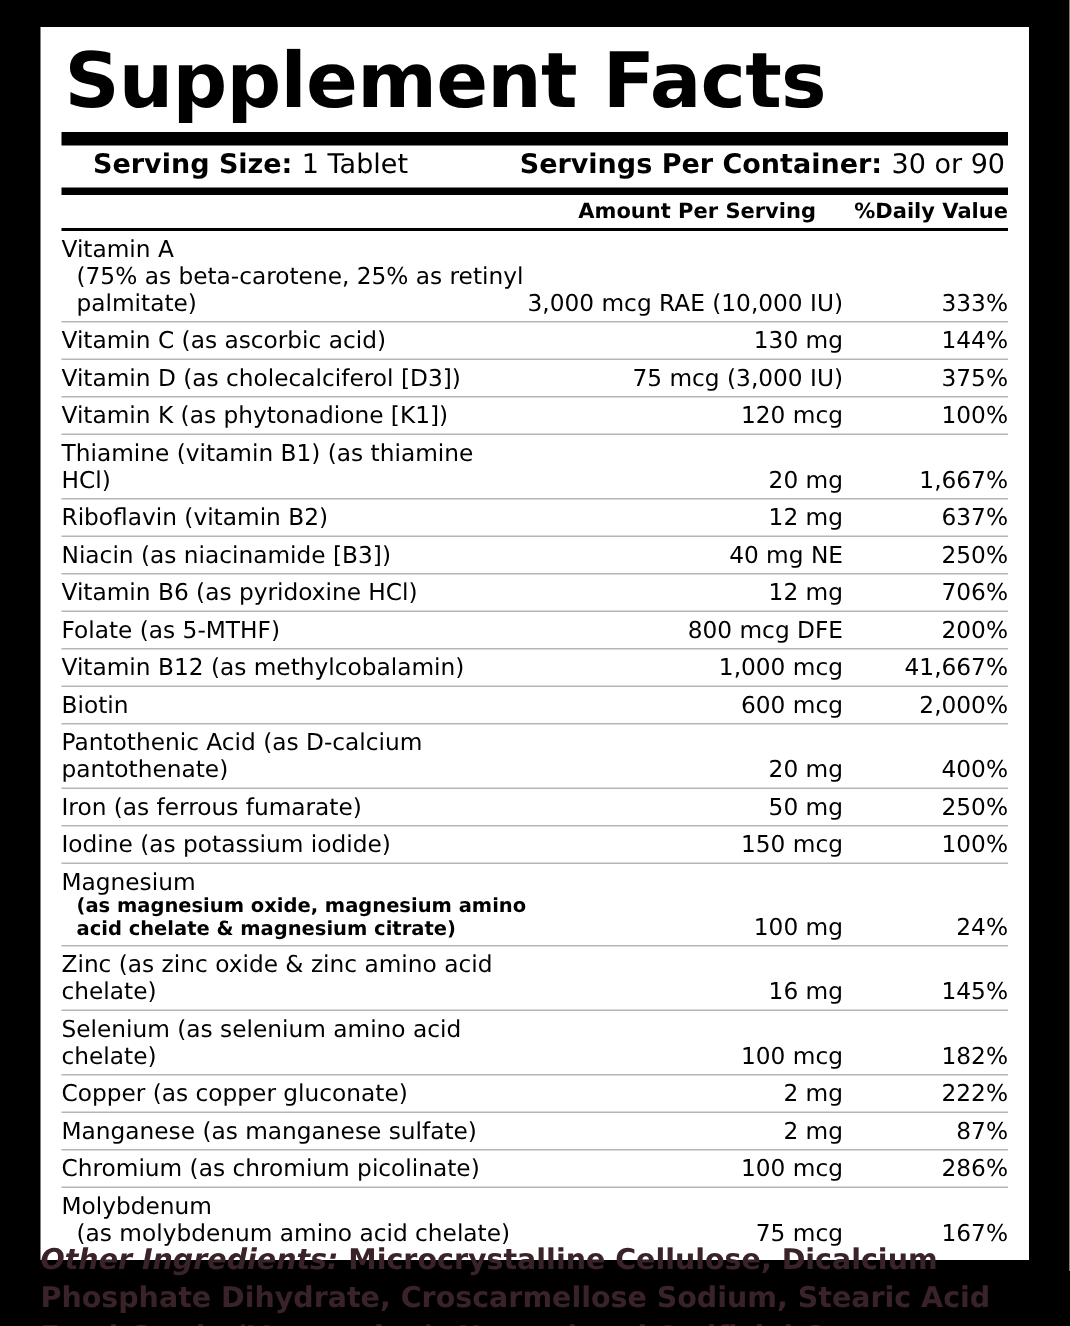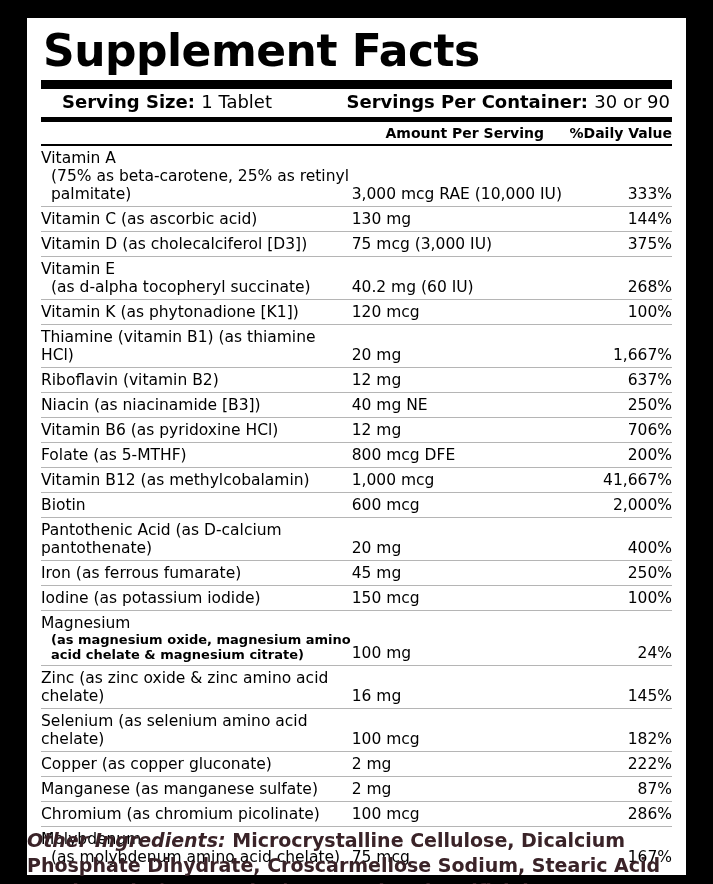--- a/index.html
+++ b/index.html
@@ -19,21 +19,21 @@
     top: 18px;
     width: 659px;
     background: #ffffff;
     padding: 0;
     box-sizing: border-box;
   }
   .inner {
     padding: 8px 14px 6px 14px;
   }
   .title {
-    font-size: 44px;
+    font-size: 51px;
     font-weight: bold;
     line-height: 1.05;
     letter-spacing: -0.5px;
     color: #000;
     margin: 2px 0 6px 2px;
   }
   .rule-thick {
     height: 9px;
     background: #000;
     margin: 0;
@@ -89,20 +89,21 @@
     border-bottom: 1px solid #b5b5b5;
   }
   table.facts tr:last-child td {
     border-bottom: none;
   }
   td.name {
     text-align: left;
     padding-left: 4px;
   }
   td.amt {
+    text-align: right;
     white-space: nowrap;
     padding-right: 8px;
     width: 190px;
   }
   td.dv {
     text-align: right;
     white-space: nowrap;
     width: 110px;
     padding-right: 4px;
   }
@@ -165,25 +166,20 @@
             <td class="name"><span>Vitamin C (as ascorbic acid)</span></td>
             <td class="amt">130 mg</td>
             <td class="dv">144%</td>
           </tr>
           <tr>
             <td class="name"><span>Vitamin D (as cholecalciferol [D3])</span></td>
             <td class="amt">75 mcg (3,000 IU)</td>
             <td class="dv">375%</td>
           </tr>
           <tr>
-            <td class="name"><span>Vitamin E</span><span class="sub">(as d-alpha tocopheryl succinate)</span></td>
-            <td class="amt">40.2 mg (60 IU)</td>
-            <td class="dv">268%</td>
-          </tr>
-          <tr>
             <td class="name"><span>Vitamin K (as phytonadione [K1])</span></td>
             <td class="amt">120 mcg</td>
             <td class="dv">100%</td>
           </tr>
           <tr>
             <td class="name"><span>Thiamine (vitamin B1) (as thiamine HCl)</span></td>
             <td class="amt">20 mg</td>
             <td class="dv">1,667%</td>
           </tr>
           <tr>
@@ -216,21 +212,21 @@
             <td class="amt">600 mcg</td>
             <td class="dv">2,000%</td>
           </tr>
           <tr>
             <td class="name"><span>Pantothenic Acid (as D-calcium pantothenate)</span></td>
             <td class="amt">20 mg</td>
             <td class="dv">400%</td>
           </tr>
           <tr>
             <td class="name"><span>Iron (as ferrous fumarate)</span></td>
-            <td class="amt">45 mg</td>
+            <td class="amt">50 mg</td>
             <td class="dv">250%</td>
           </tr>
           <tr>
             <td class="name"><span>Iodine (as potassium iodide)</span></td>
             <td class="amt">150 mcg</td>
             <td class="dv">100%</td>
           </tr>
           <tr>
             <td class="name"><span>Magnesium</span><span class="sub-small">(as magnesium oxide, magnesium amino acid chelate &amp; magnesium citrate)</span></td>
             <td class="amt">100 mg</td>

